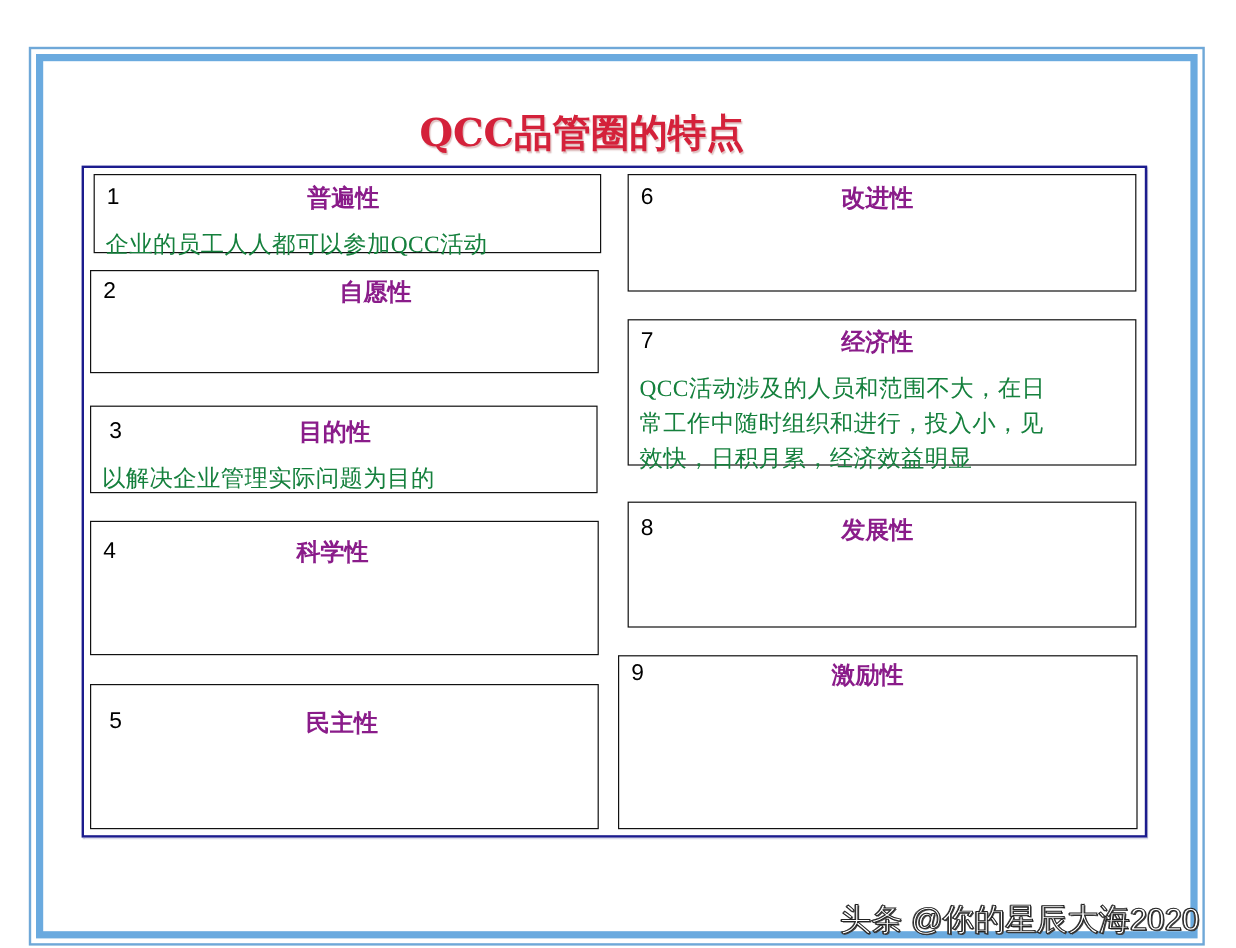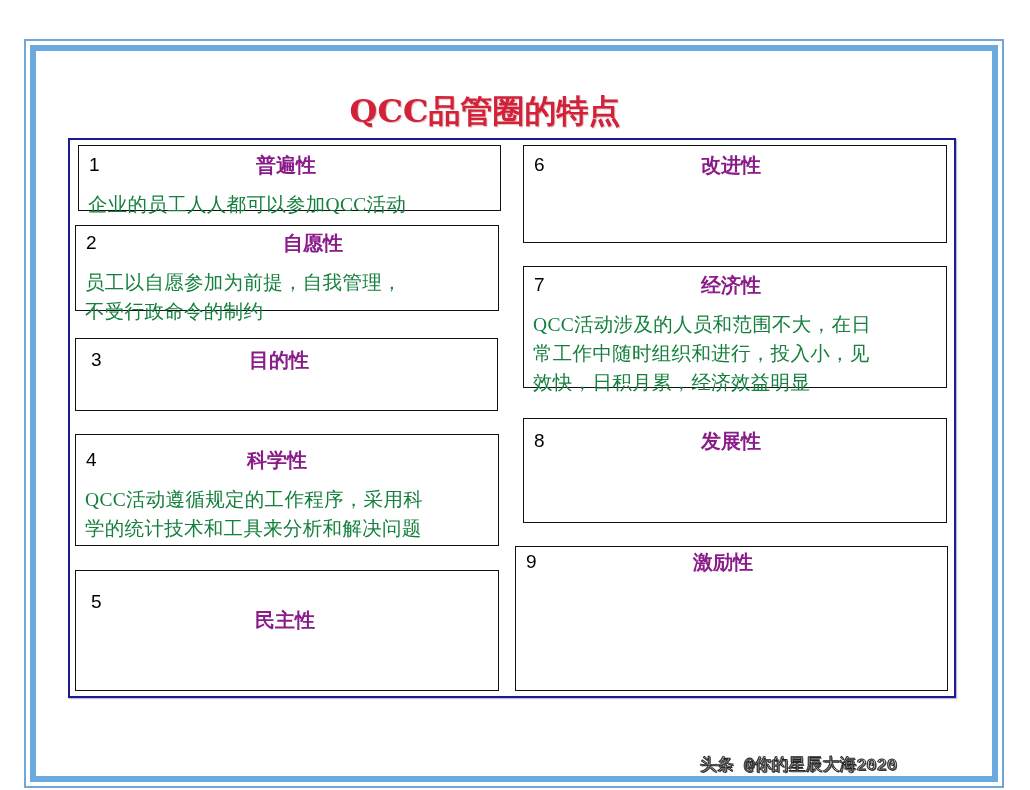--- a/index.html
+++ b/index.html
@@ -82,22 +82,22 @@
     font-size: 19.5px;
     line-height: 29px;
     color: #15803d;
     letter-spacing: 0.3px;
     white-space: pre-line;
     margin-top: 12px;
   }
   .watermark {
     position: absolute;
     left: 700px; top: 736px;
-    font-family: Liberation Mono, monospace;
-    font-size: 17px;
+    font-family: Liberation Sans, sans-serif;
+    font-size: 26px;
     line-height: 30px;
     color: #ffffff;
     -webkit-text-stroke: 0.8px #222222;
     text-shadow: 1px 1px 0 #444, -1px 0 0 #555;
     white-space: nowrap;
   }
 </style>
 </head>
 <body>
 
@@ -115,44 +115,41 @@
       <span class="card-title" style="left:168px;">普遍性</span>
     </div>
     <div class="card-body">企业的员工人人都可以参加QCC活动</div>
   </div>
 
   <div class="card" style="left:75px; top:210px; width:424px; height:86px; padding-top:4px;">
     <div class="card-head">
       <span class="card-num">2</span>
       <span class="card-title" style="left:156px;margin-left:42px;">自愿性</span>
     </div>
-    <div class="card-body">员工以自愿参加为前提，自我管理，
-不受行政命令的制约</div>
   </div>
 
   <div class="card" style="left:75px; top:323px; width:423px; height:73px; padding-top:8px;">
     <div class="card-head">
       <span class="card-num" style="left:6px;">3</span>
       <span class="card-title" style="left:164px;">目的性</span>
     </div>
+    <div class="card-body">以解决企业管理实际问题为目的</div>
   </div>
 
   <div class="card" style="left:75px; top:419px; width:424px; height:112px; padding-top:12px;">
     <div class="card-head">
       <span class="card-num">4</span>
       <span class="card-title" style="left:162px;text-align:right;">科学性</span>
     </div>
-    <div class="card-body">QCC活动遵循规定的工作程序，采用科
-学的统计技术和工具来分析和解决问题</div>
   </div>
 
   <div class="card" style="left:75px; top:555px; width:424px; height:121px; padding-top:18px;">
     <div class="card-head">
       <span class="card-num" style="left:6px;">5</span>
-      <span class="card-title" style="left:170px;margin-top:18px;">民主性</span>
+      <span class="card-title" style="left:170px;">民主性</span>
     </div>
   </div>
 
   <div class="card" style="left:523px; top:130px; width:424px; height:98px; padding-top:6px;">
     <div class="card-head">
       <span class="card-num">6</span>
       <span class="card-title" style="left:168px;text-align:center;">改进性</span>
     </div>
   </div>
 

